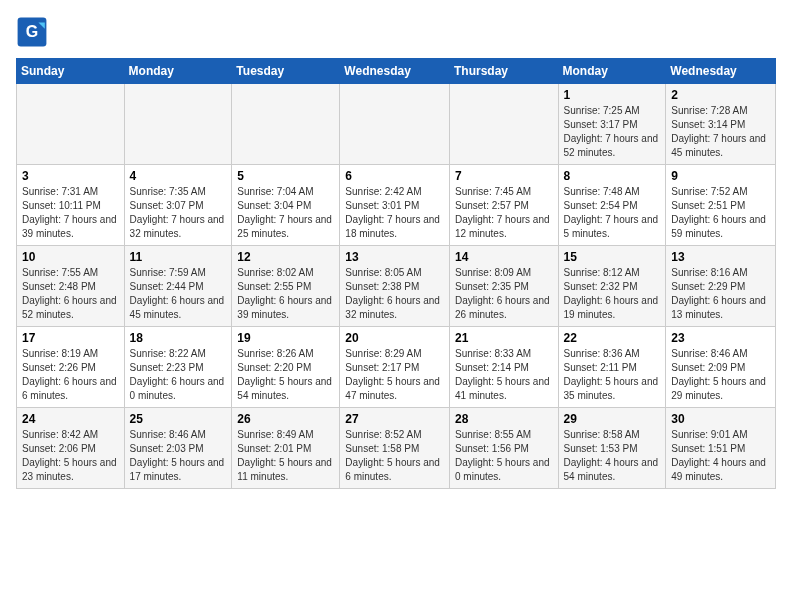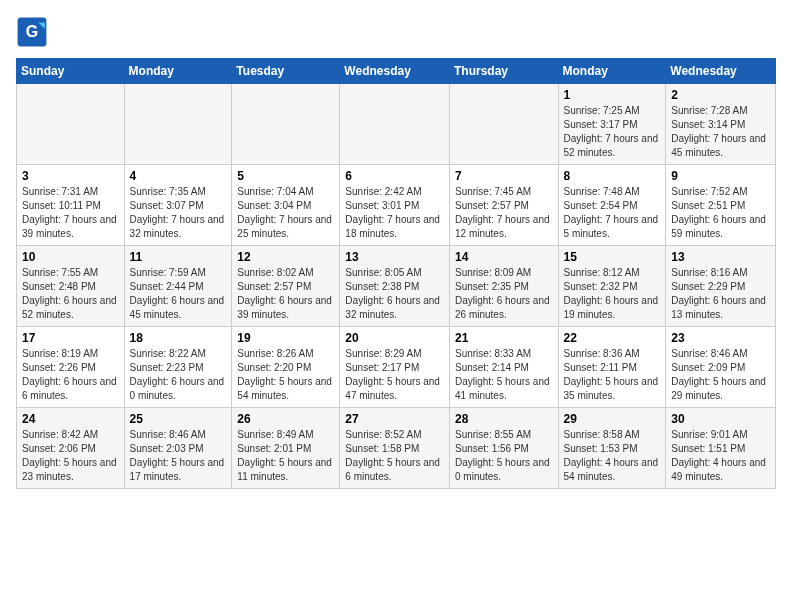--- a/index.html
+++ b/index.html
@@ -194,21 +194,21 @@
         </td>
         <td>
           <span class="day-num">11</span>
           <div class="day-info">Sunrise: 7:59 AM
 Sunset: 2:44 PM
 Daylight: 6 hours and 45 minutes.</div>
         </td>
         <td>
           <span class="day-num">12</span>
           <div class="day-info">Sunrise: 8:02 AM
-Sunset: 2:57 PM
+Sunset: 2:55 PM
 Daylight: 6 hours and 39 minutes.</div>
         </td>
         <td>
           <span class="day-num">13</span>
           <div class="day-info">Sunrise: 8:05 AM
 Sunset: 2:38 PM
 Daylight: 6 hours and 32 minutes.</div>
         </td>
         <td>
           <span class="day-num">14</span>

